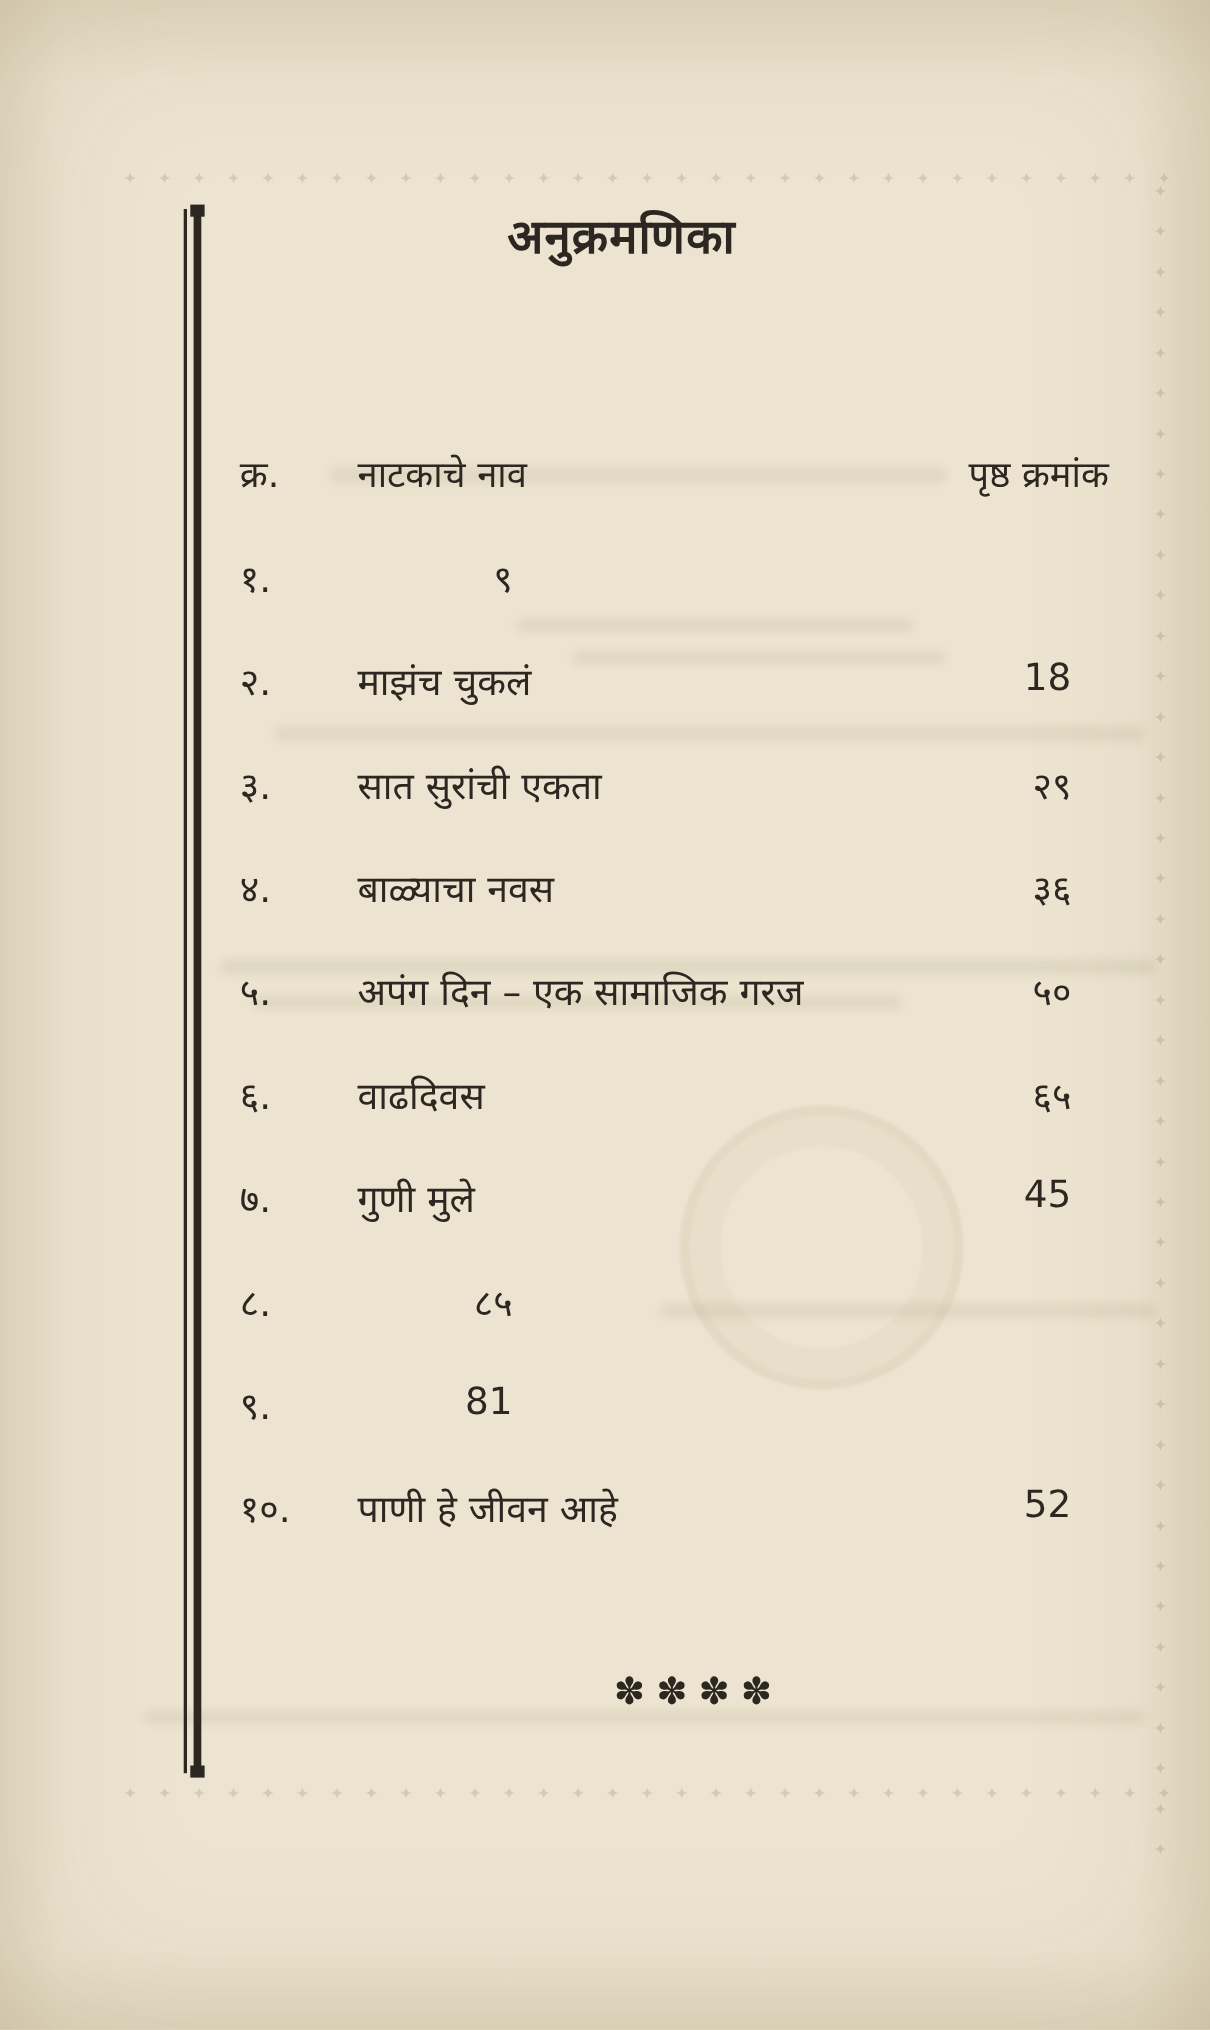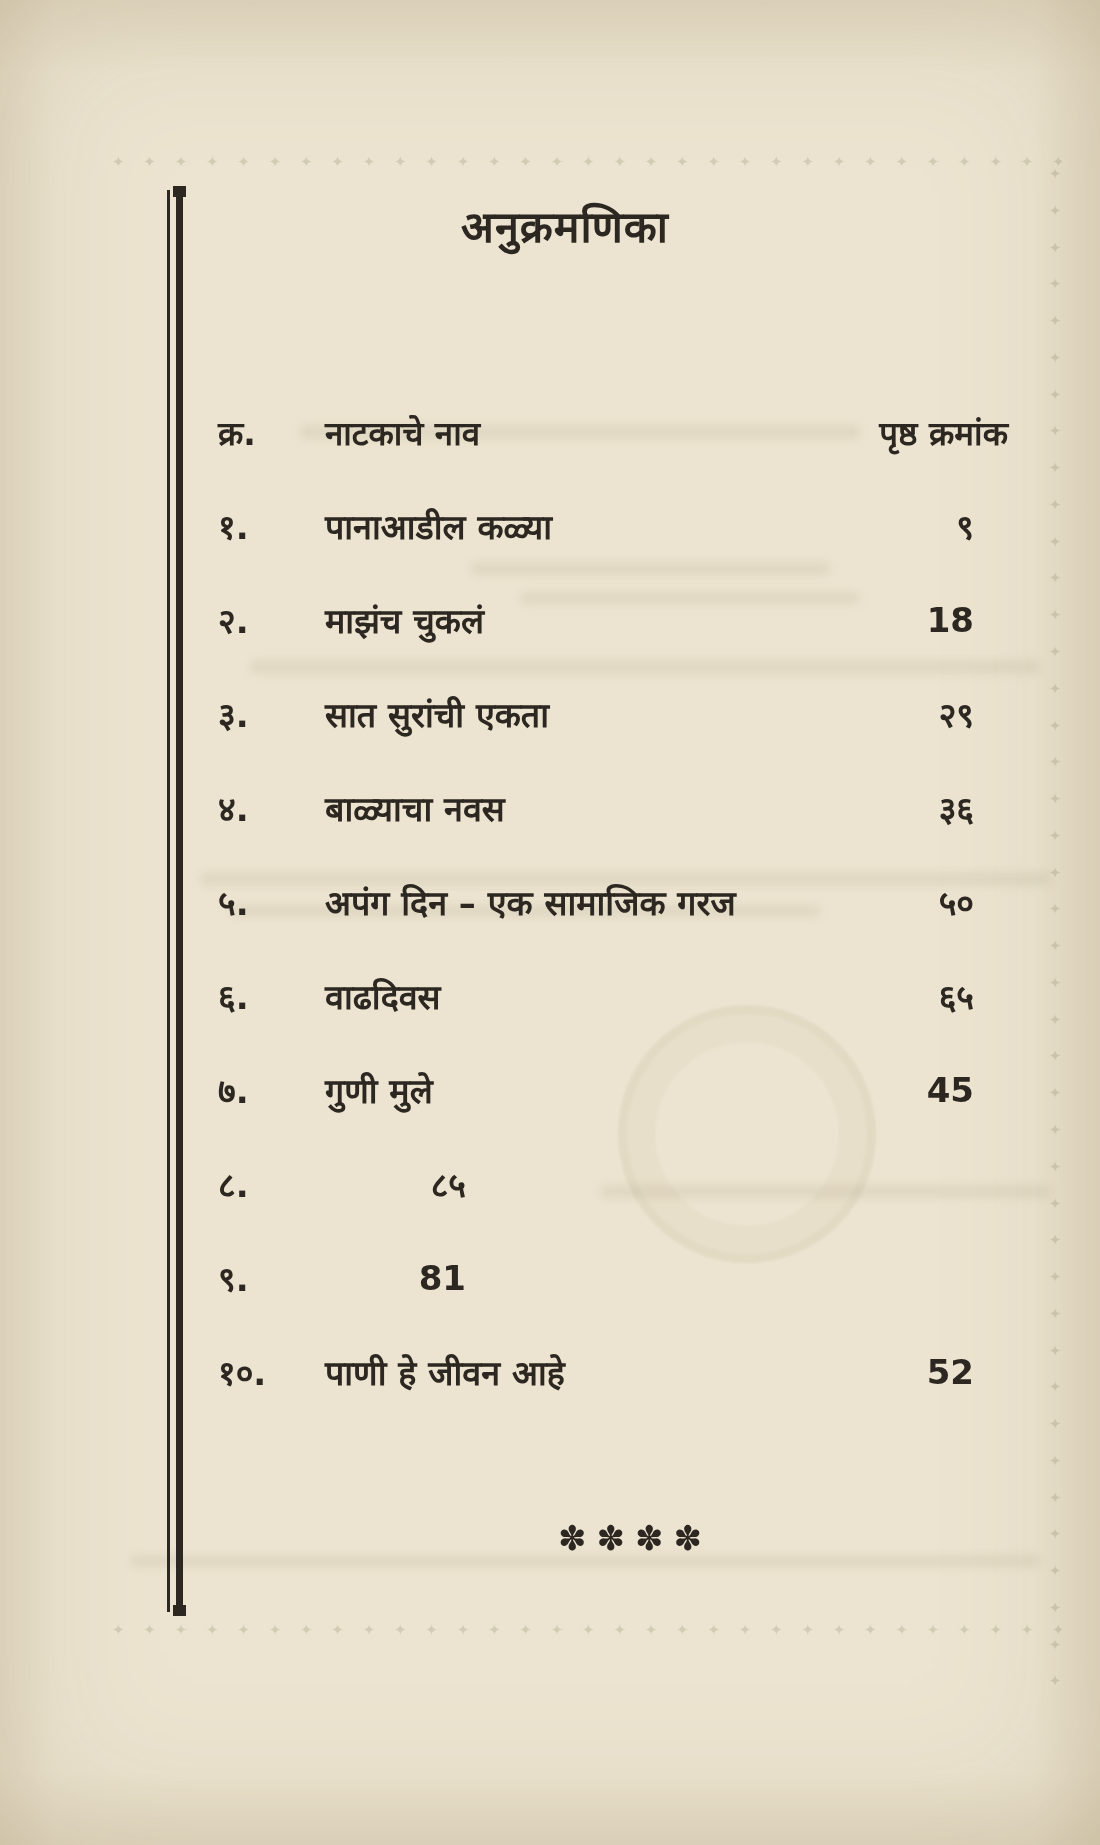--- a/index.html
+++ b/index.html
@@ -33,27 +33,27 @@
   }
 
   
   .rule { position: absolute; left: 167px; top: 190px; width: 20px; height: 1422px; }
   .rule .thin  { position: absolute; left: 0px; top: 0; width: 3px;  height: 100%; background: #2c2721; }
   .rule .thick { position: absolute; left: 9px; top: 0; width: 7px;  height: 100%; background: #2c2721; }
   .rule .cap-top    { position: absolute; left: 6px; top: -4px;    width: 13px; height: 11px; background: #2c2721; }
   .rule .cap-bottom { position: absolute; left: 6px; bottom: -4px; width: 13px; height: 11px; background: #2c2721; }
 
   .page-title {
-    position: absolute; top: 196px; left: 0; width: 1100px;
+    position: absolute; top: 184px; left: 0; width: 1100px;
     text-align: center; padding-left: 30px; box-sizing: border-box;
     font-size: 43px; font-weight: bold; letter-spacing: 1px;
   }
 
   .toc { position: absolute; left: 218px; top: 408px; width: 790px; }
-  .toc-row { display: flex; align-items: center; height: 48px; font-weight: bold; }
+  .toc-row { display: flex; align-items: flex-start; height: 48px; font-weight: normal; }
   .toc-row + .toc-row { margin-top: 46px; }
   .toc-header { font-size: 33px; }
   .toc-entry  { font-size: 34px; }
   .col-num  { width: 107px; flex: 0 0 auto; }
   .col-name { flex: 1 1 auto; }
   .col-page { width: 175px; flex: 0 0 auto; text-align: right; padding-right: 34px; box-sizing: border-box; }
   .toc-header .col-page { padding-right: 0; }
 
   .footer-ornament {
     position: absolute; top: 1518px; left: 0; width: 1100px;
@@ -89,21 +89,20 @@
 
 <div class="toc">
   <div class="toc-row toc-header">
     <span class="col-num">क्र.</span>
     <span class="col-name">नाटकाचे नाव</span>
     <span class="col-page">पृष्ठ क्रमांक</span>
   </div>
 
   <div class="toc-row toc-entry">
     <span class="col-num">१.</span>
-    <span class="col-name">पानाआडील कळ्या</span>
     <span class="col-page">९</span>
   </div>
   <div class="toc-row toc-entry">
     <span class="col-num">२.</span>
     <span class="col-name">माझंच चुकलं</span>
     <span class="col-page">18</span>
   </div>
   <div class="toc-row toc-entry">
     <span class="col-num">३.</span>
     <span class="col-name">सात सुरांची एकता</span>

